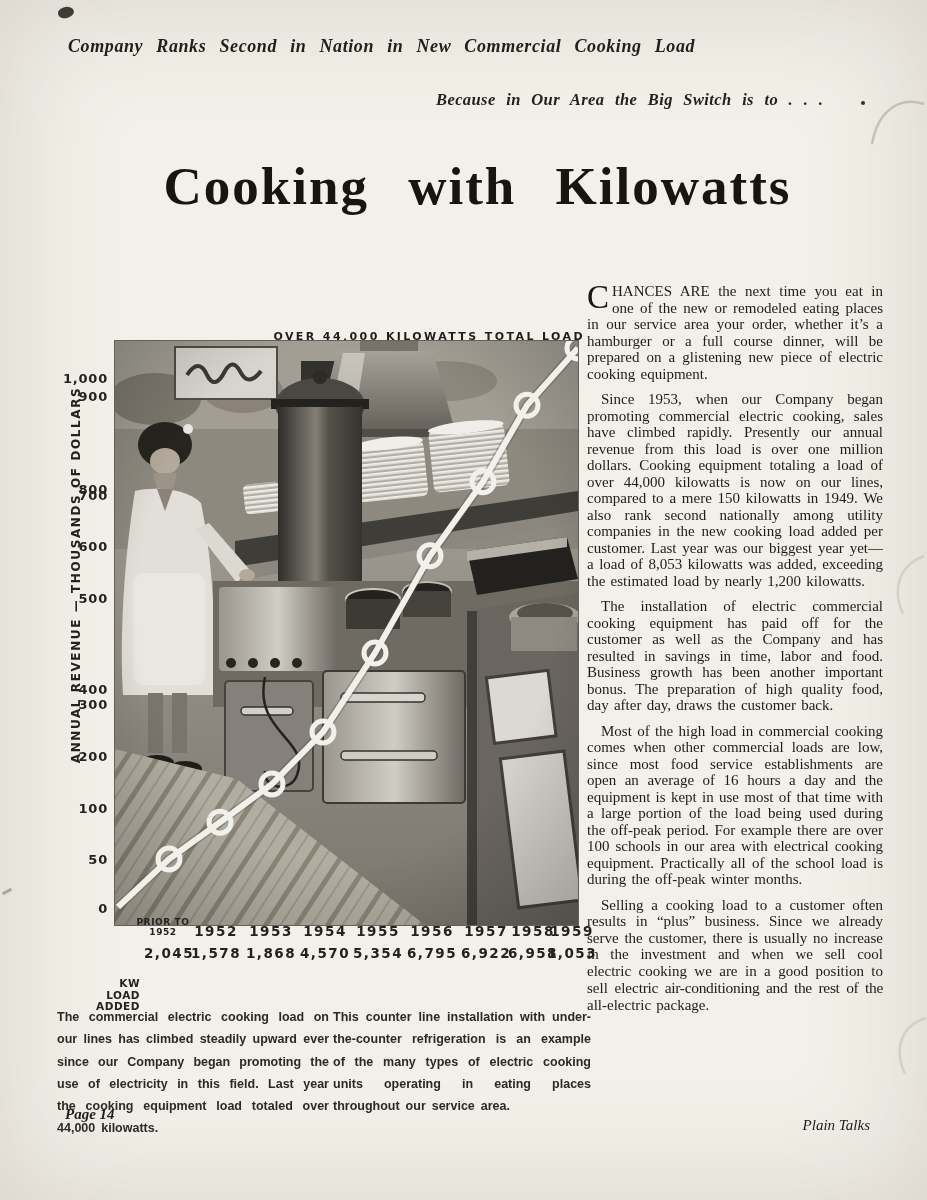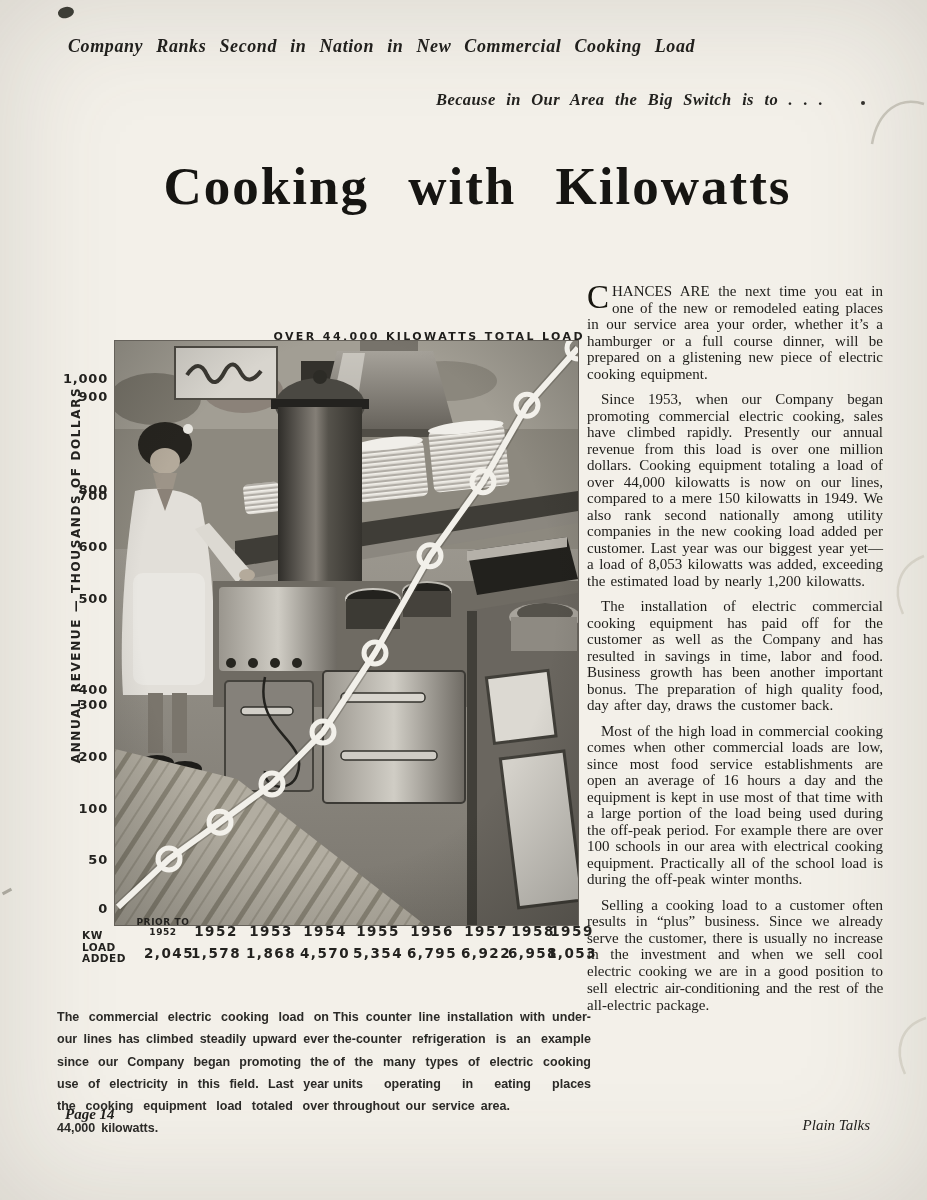--- a/index.html
+++ b/index.html
@@ -47,21 +47,21 @@
     position:absolute; left:115px; top:341px; width:463px; height:584px;
     background:#8e8a82; outline:1px solid #65615a;
   }
   #xlabels span, #kwrow span{
     position:absolute; transform:translateX(-50%);
     font-family:"DejaVu Sans", sans-serif; font-weight:600; color:#23221f;
     font-size:13.5px; letter-spacing:1.5px; white-space:pre-line; text-align:center;
   }
   #xlabels .small{font-size:9px; letter-spacing:.6px; line-height:1.15; font-weight:bold;}
   .kw-label{
-    position:absolute; left:82px; top:930px; width:58px; text-align:left;
+    position:absolute; left:82px; top:978px; width:58px; text-align:right;
     font-family:"DejaVu Sans", sans-serif; font-size:10.5px; font-weight:bold;
     letter-spacing:.5px; line-height:1.1; white-space:pre-line; color:#23221f;
   }
   
   .article{
     position:absolute; left:587px; top:283px; width:296px;
     font-size:15px; line-height:1.1; text-align:justify;
     word-spacing:1.5px; color:#1d1c19;
   }
   .article p{margin:0 0 9px 0; text-indent:14px;}

